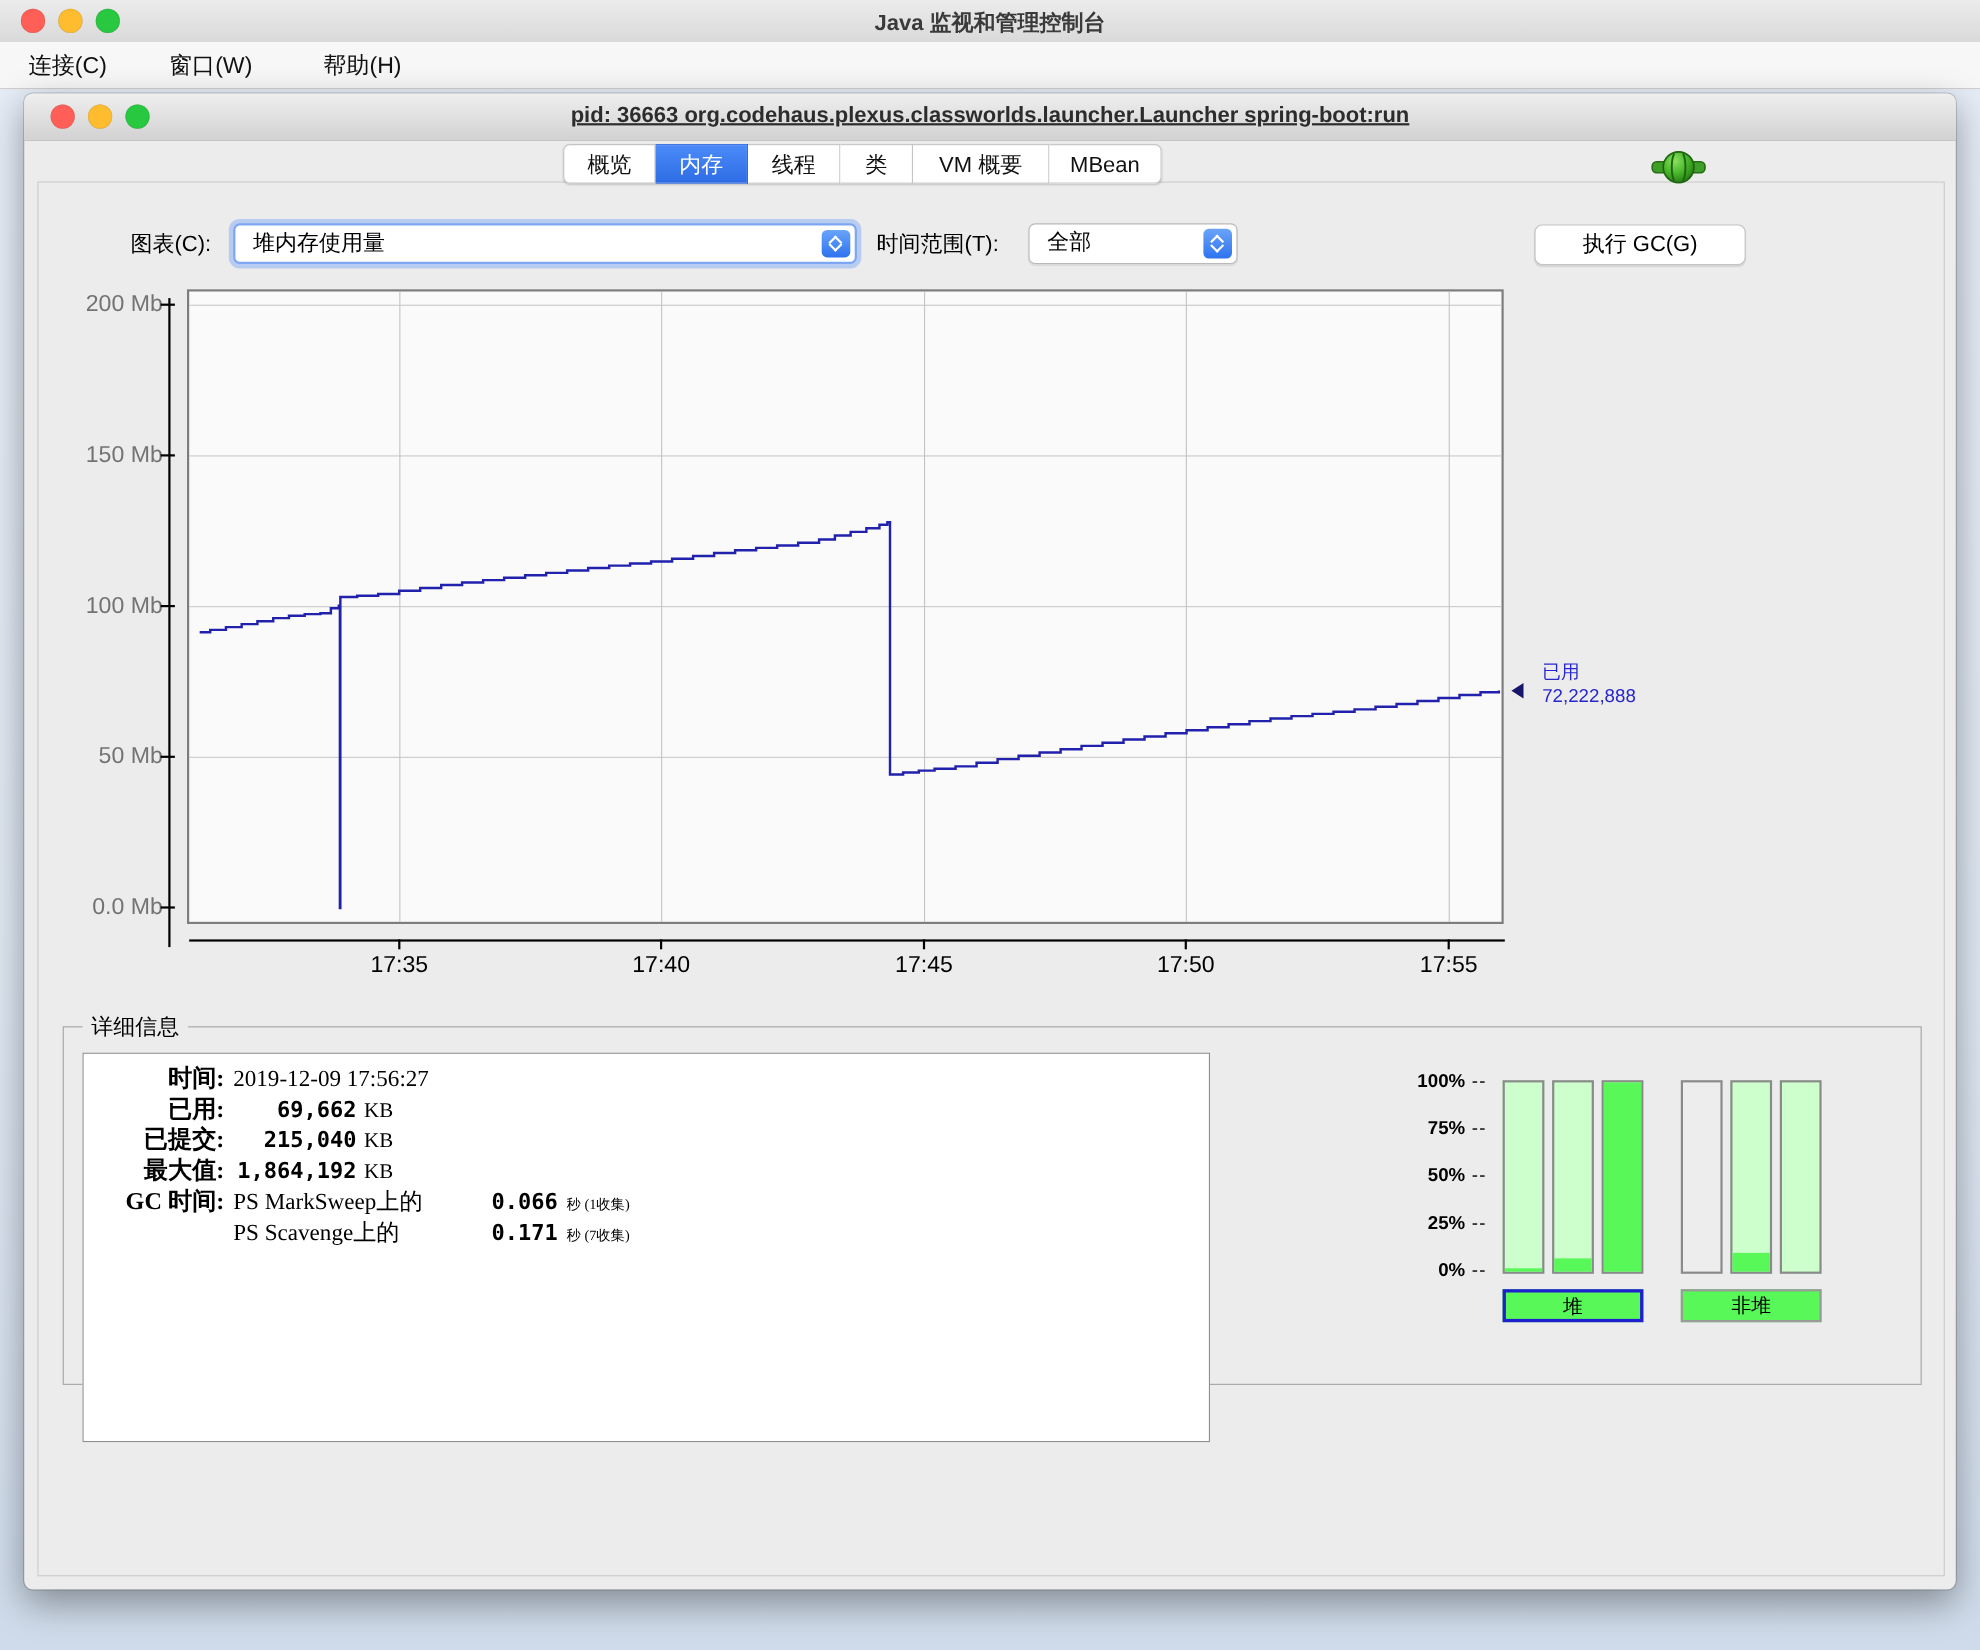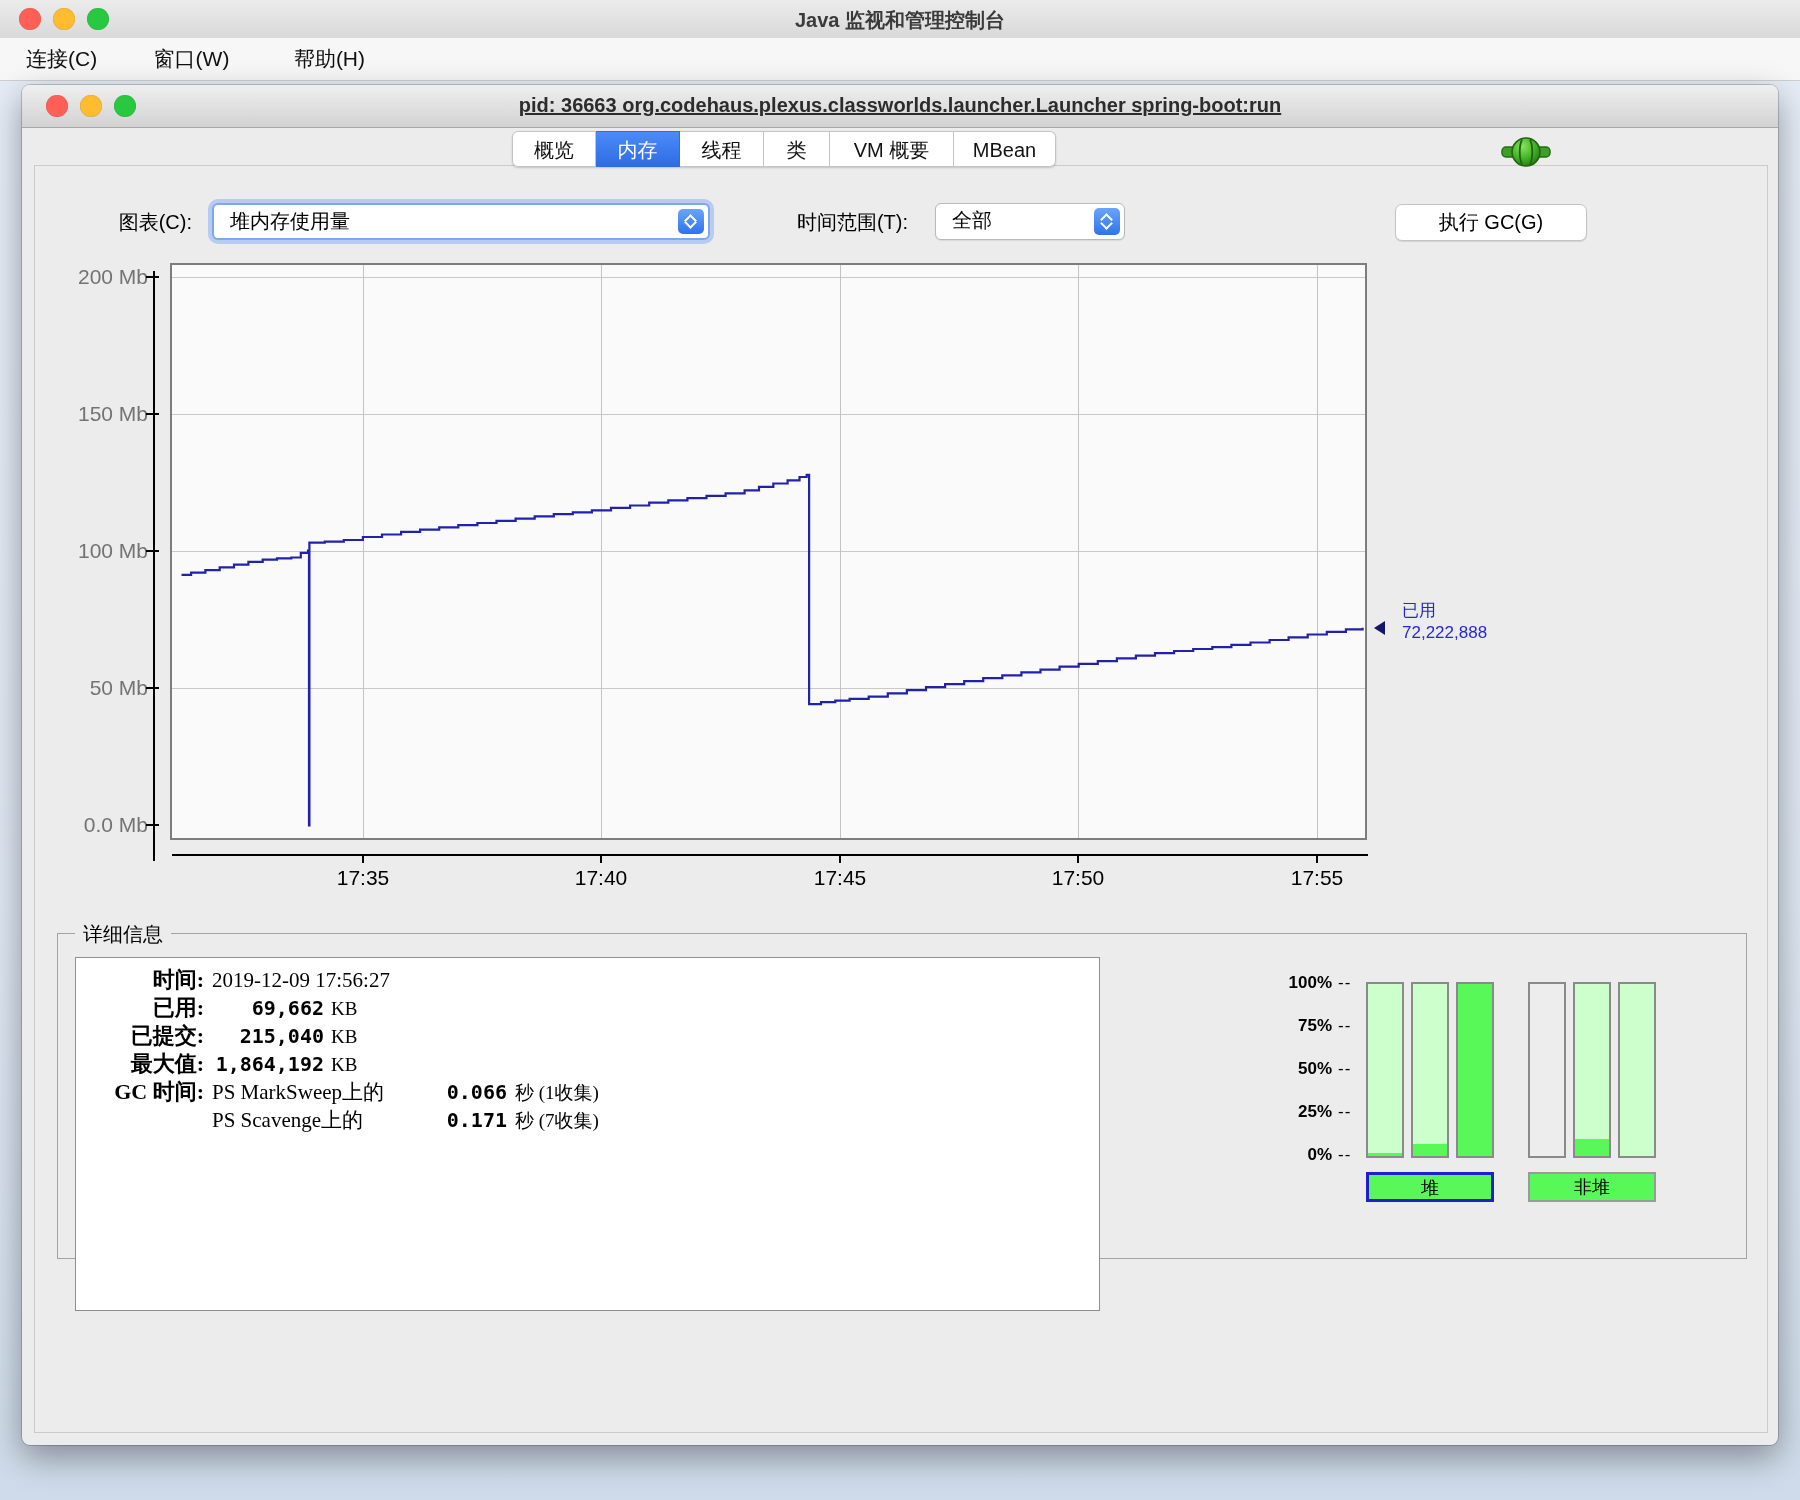--- a/index.html
+++ b/index.html
@@ -65,21 +65,21 @@
   .dpanel{left:53px;top:872px;width:1025px;height:354px;background:#fff;border:1px solid #8f8f8f;box-sizing:border-box;
       padding-top:8px;font-family:"Liberation Serif",serif;}
   .drow{height:28px;line-height:28px;white-space:nowrap;}
   .dlabel{display:inline-block;width:128px;text-align:right;font-weight:bold;font-size:22px;}
   .dval-date{font-size:21px;margin-left:8px;}
   .dnum{display:inline-block;width:112px;text-align:right;margin-left:8px;
       font-family:"DejaVu Sans Mono",monospace;font-weight:bold;font-size:20px;}
   .dunit{font-size:19px;margin-left:7px;}
   .gcname{display:inline-block;width:185px;margin-left:8px;font-size:21px;}
   .gctime{display:inline-block;width:110px;text-align:right;font-family:"DejaVu Sans Mono",monospace;font-weight:bold;font-size:20px;}
-  .gcunit{font-size:19px;margin-left:8px;}
+  .gcunit{font-size:13px;margin-left:8px;}
   
   .ptick{height:20px;line-height:20px;font-size:17px;color:#000;}
   .ptick .lab{position:absolute;left:0;width:80px;text-align:right;font-weight:600;}
   .ptick .dash{position:absolute;left:86px;letter-spacing:1px;}
   .pool-bar{top:897px;width:38px;height:176px;border:2px solid #8a8a8a;box-sizing:border-box;}
   .pool-used{position:absolute;left:0;bottom:0;width:100%;}
   .pool-btn{top:1087px;width:128px;height:30px;box-sizing:border-box;border:2px solid #9a9a9a;background:var(--used,#58f858);
       text-align:center;line-height:26px;font-size:18px;color:#000;}
   .pool-btn.sel{border:3px solid #1f1fd0;}
 </style>
@@ -129,21 +129,21 @@
             <stop offset="100%" stop-color="#257a12"></stop>
         </radialGradient>
       </defs>
       <rect x="2" y="12" width="48" height="10" rx="4" fill="#3f9e27" stroke="#256e13" stroke-width="1.5"></rect>
       <circle cx="26" cy="17" r="14" fill="url(#pg)" stroke="#1f6410" stroke-width="1.5"></circle>
       <path d="M22 4.5 C19 11,19 23,22 29.5" fill="none" stroke="#1f6410" stroke-width="1.8"></path>
       <path d="M30 4.5 C33 11,33 23,30 29.5" fill="none" stroke="#1f6410" stroke-width="1.8"></path>
     </svg>
 
     <div class="abs ctl-label" style="left:40px;width:130px;">图表(C):</div>
-    <div class="abs combo focused" style="left:190px;width:498px;">
+    <div class="abs combo focused" style="left:190px;width:567px;">
       <span class="combo-text">堆内存使用量</span>
       <span class="stepper">
         <i class="chev up"></i>
         <i class="chev dn"></i>
       </span>
     </div>
     <div class="abs ctl-label" style="left:746px;width:140px;">时间范围(T):</div>
     <div class="abs combo" style="left:913px;width:190px;">
       <span class="combo-text">全部</span>
       <span class="stepper">

